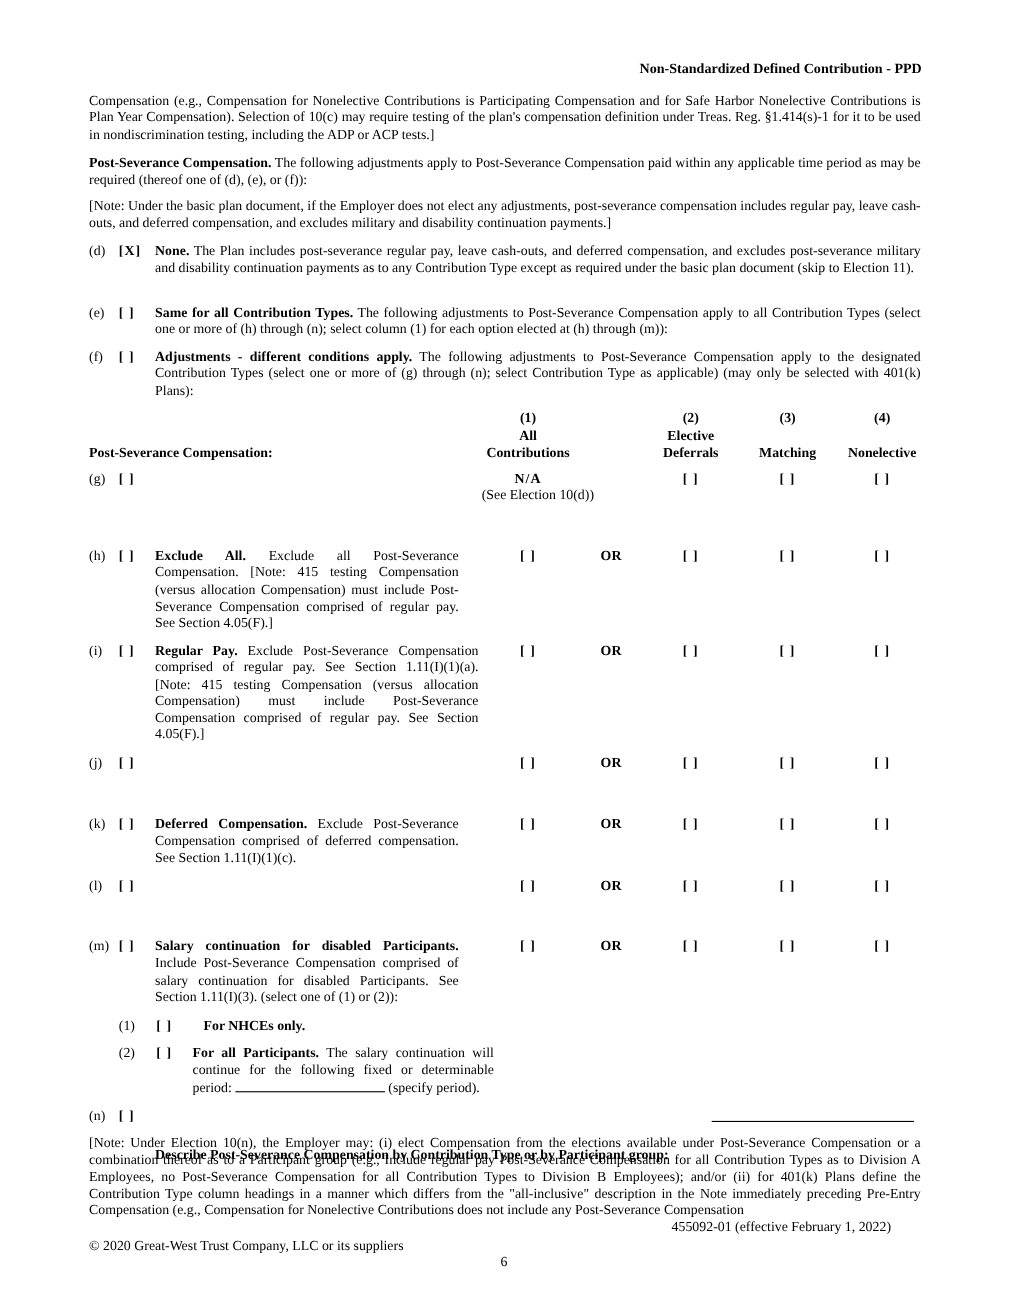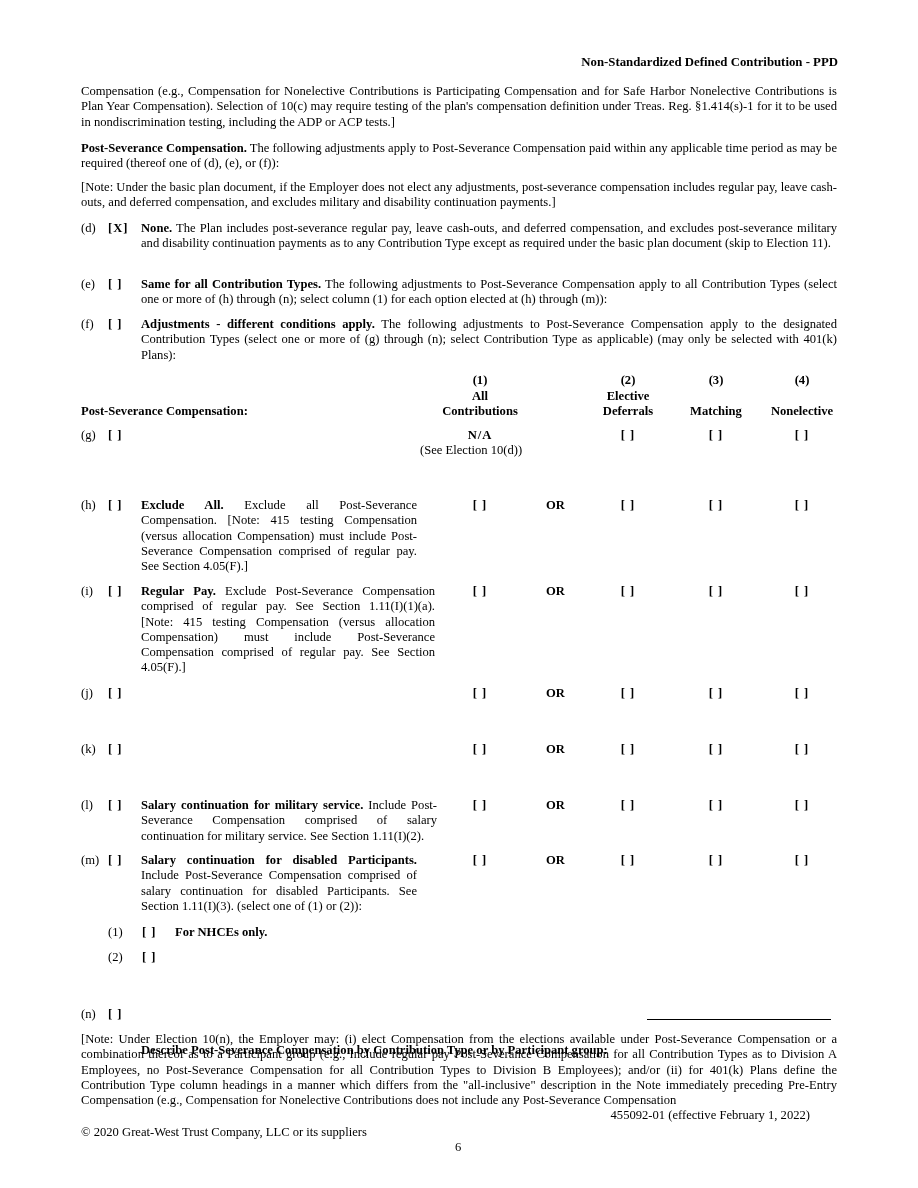--- a/index.html
+++ b/index.html
@@ -83,21 +83,21 @@
 <div class="colhead" style="left:760px;width:84px;top:373px;">
   <div>(4)</div>
   <div style="height:15.5px;"></div>
   <div>Nonelective</div>
 </div>
 
 <div class="abs" style="left:0;top:428px;width:918px;height:64px;">
   <span class="lbl" style="left:81px;top:0;">(g)</span>
   <span class="chk" style="left:108px;top:0;">[ ]</span>
   <div class="cell" style="left:420px;width:120px;top:0;">N/A</div>
-  <div class="abs" style="left:420px;width:120px;top:15px;text-align:left;">(See Election 10(d))</div>
+  <div class="abs" style="left:420px;width:120px;top:15px;text-align:right;">(See Election 10(d))</div>
   <div class="cell" style="left:588px;width:80px;top:0;">[ ]</div>
   <div class="cell" style="left:676px;width:80px;top:0;">[ ]</div>
   <div class="cell" style="left:760px;width:84px;top:0;">[ ]</div>
 </div>
 
 <div class="abs" style="left:0;top:498px;width:918px;height:80px;">
   <span class="lbl" style="left:81px;top:0;">(h)</span>
   <span class="chk" style="left:108px;top:0;">[ ]</span>
   <div class="row-text just" style="top:0;"><span class="b">Exclude All.</span><span> Exclude all Post-Severance Compensation. [</span><span class="i">Note: 415 testing Compensation (versus allocation Compensation) must include Post-Severance Compensation comprised of regular pay. See Section 4.05(F).</span><span>]</span></div>
   <div class="cell" style="left:420px;width:120px;top:0;">[ ]</div>
@@ -124,31 +124,31 @@
   <div class="cell" style="left:420px;width:120px;top:0;">[ ]</div>
   <div class="or" style="top:0;">OR</div>
   <div class="cell" style="left:588px;width:80px;top:0;">[ ]</div>
   <div class="cell" style="left:676px;width:80px;top:0;">[ ]</div>
   <div class="cell" style="left:760px;width:84px;top:0;">[ ]</div>
 </div>
 
 <div class="abs" style="left:0;top:742px;width:918px;height:50px;">
   <span class="lbl" style="left:81px;top:0;">(k)</span>
   <span class="chk" style="left:108px;top:0;">[ ]</span>
+  <div class="row-text just" style="top:0;"><span class="b">Deferred Compensation.</span><span> Exclude Post-Severance Compensation comprised of deferred compensation. See Section 1.11(I)(1)(c).</span></div>
   <div class="cell" style="left:420px;width:120px;top:0;">[ ]</div>
   <div class="or" style="top:0;">OR</div>
   <div class="cell" style="left:588px;width:80px;top:0;">[ ]</div>
   <div class="cell" style="left:676px;width:80px;top:0;">[ ]</div>
   <div class="cell" style="left:760px;width:84px;top:0;">[ ]</div>
 </div>
 
 <div class="abs" style="left:0;top:798px;width:918px;height:50px;">
   <span class="lbl" style="left:81px;top:0;">(l)</span>
   <span class="chk" style="left:108px;top:0;">[ ]</span>
-  <div class="row-text just" style="top:0;width:296px;"><span class="b">Salary continuation for military service.</span><span> Include Post-Severance Compensation comprised of salary continuation for military service. See Section 1.11(I)(2).</span></div>
   <div class="cell" style="left:420px;width:120px;top:0;">[ ]</div>
   <div class="or" style="top:0;">OR</div>
   <div class="cell" style="left:588px;width:80px;top:0;">[ ]</div>
   <div class="cell" style="left:676px;width:80px;top:0;">[ ]</div>
   <div class="cell" style="left:760px;width:84px;top:0;">[ ]</div>
 </div>
 
 <div class="abs" style="left:0;top:853px;width:918px;height:66px;">
   <span class="lbl" style="left:81px;top:0;">(m)</span>
   <span class="chk" style="left:108px;top:0;">[ ]</span>
@@ -156,26 +156,27 @@
   <div class="cell" style="left:420px;width:120px;top:0;">[ ]</div>
   <div class="or" style="top:0;">OR</div>
   <div class="cell" style="left:588px;width:80px;top:0;">[ ]</div>
   <div class="cell" style="left:676px;width:80px;top:0;">[ ]</div>
   <div class="cell" style="left:760px;width:84px;top:0;">[ ]</div>
 </div>
 
 <div class="abs" style="left:0;top:925px;width:918px;height:20px;">
   <span class="lbl" style="left:108px;top:0;">(1)</span>
   <span class="chk" style="left:142px;top:0;">[ ]</span>
-  <span class="abs b" style="left:175px;top:0;">For NHCEs only.</span>
+  <span class="abs b" style="left:185px;top:0;">For NHCEs only.</span>
 </div>
 
 <div class="abs" style="left:0;top:950px;width:918px;height:50px;">
   <span class="lbl" style="left:108px;top:0;">(2)</span>
   <span class="chk" style="left:142px;top:0;">[ ]</span>
+  <div class="abs just" style="left:175px;top:0;width:274px;"><span class="b">For all Participants.</span><span> The salary continuation will continue for the following fixed or determinable period: </span><span class="blank" style="width:136px;"></span> <span class="i">(specify period).</span></div>
 </div>
 
 <div class="abs" style="left:0;top:1007px;width:918px;height:20px;">
   <span class="lbl" style="left:81px;top:0;">(n)</span>
   <span class="chk" style="left:108px;top:0;">[ ]</span>
   <span class="abs b" style="left:141px;top:1px;white-space:nowrap;margin-top:35px;">Describe Post-Severance Compensation by Contribution Type or by Participant group:</span>
   <span class="abs blank" style="left:647px;top:1px;width:184px;"></span>
 </div>
 
 <div class="abs para just i" style="top:1032px;">[Note: Under Election 10(n), the Employer may: (i) elect Compensation from the elections available under Post-Severance Compensation or a combination thereof as to a Participant group (e.g., Include regular pay Post-Severance Compensation for all Contribution Types as to Division A Employees, no Post-Severance Compensation for all Contribution Types to Division B Employees); and/or (ii) for 401(k) Plans define the Contribution Type column headings in a manner which differs from the "all-inclusive" description in the Note immediately preceding Pre-Entry Compensation (e.g., Compensation for Nonelective Contributions does not include any Post-Severance Compensation</div>

